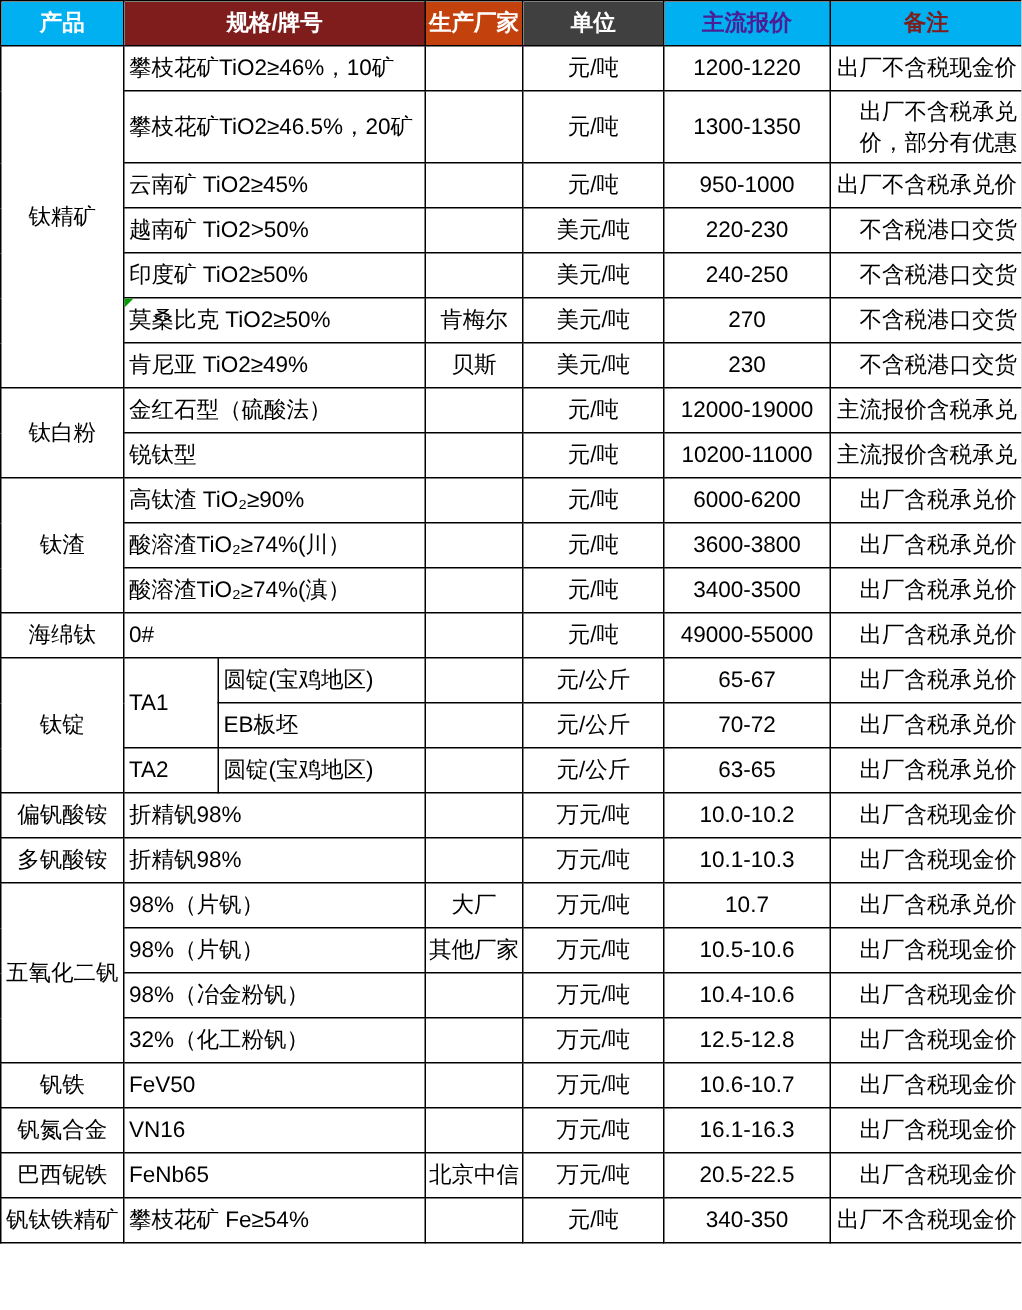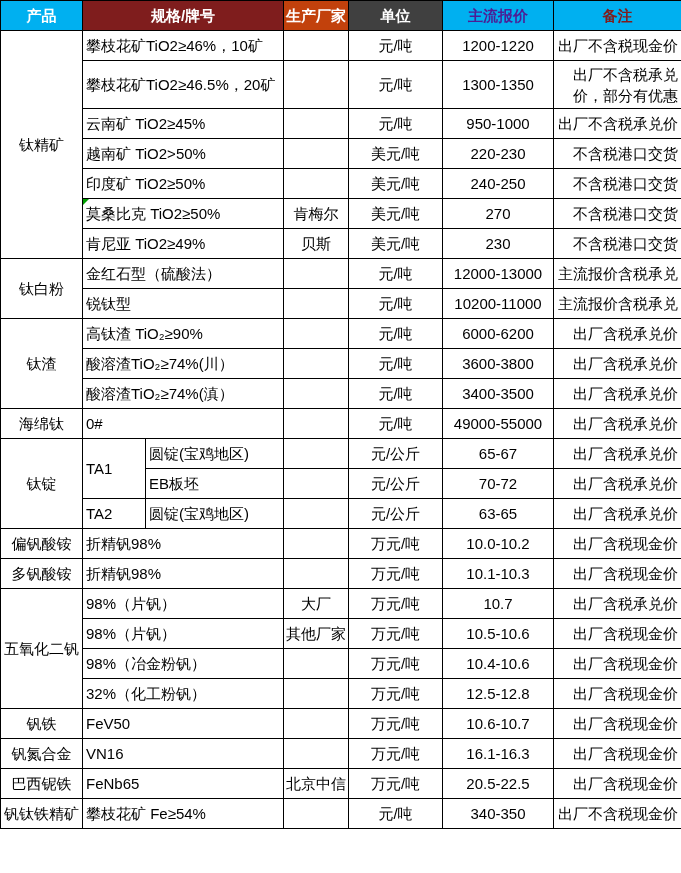--- a/index.html
+++ b/index.html
@@ -117,21 +117,21 @@
           <td class="c-center">贝斯</td>
           <td class="c-center">美元/吨</td>
           <td class="c-center">230</td>
           <td class="c-note">不含税港口交货</td>
         </tr>
         <tr>
           <td class="c-product" rowspan="2">钛白粉</td>
           <td class="c-spec" colspan="2">金红石型（硫酸法）</td>
           <td class="c-center"></td>
           <td class="c-center">元/吨</td>
-          <td class="c-center">12000-13000</td>
+          <td class="c-center">12000-19000</td>
           <td class="c-note">主流报价含税承兑</td>
         </tr>
         <tr>
           <td class="c-spec" colspan="2">锐钛型</td>
           <td class="c-center"></td>
           <td class="c-center">元/吨</td>
           <td class="c-center">10200-11000</td>
           <td class="c-note">主流报价含税承兑</td>
         </tr>
         <tr>

